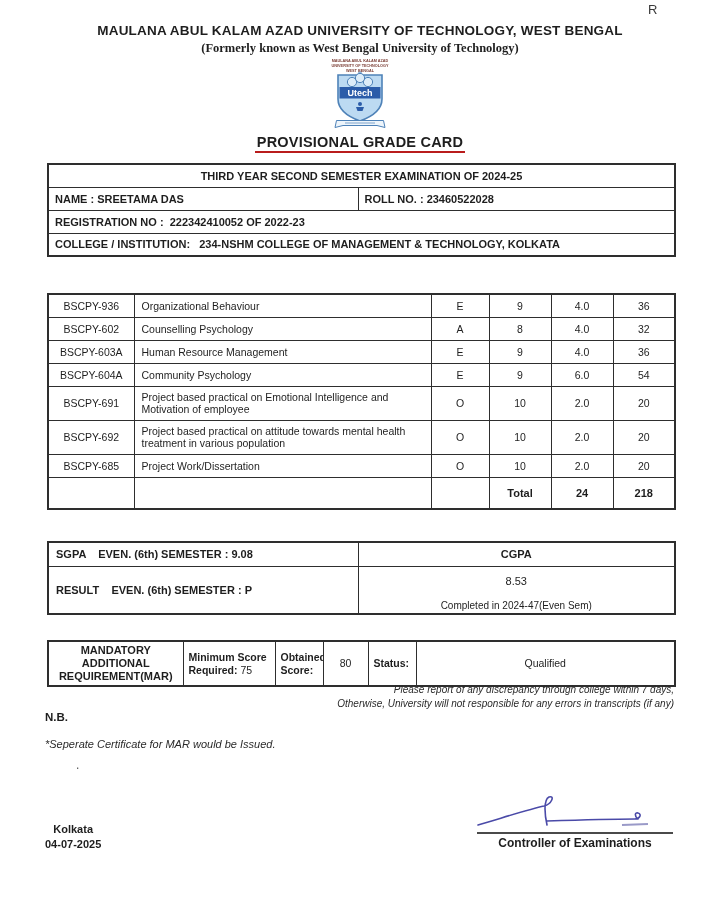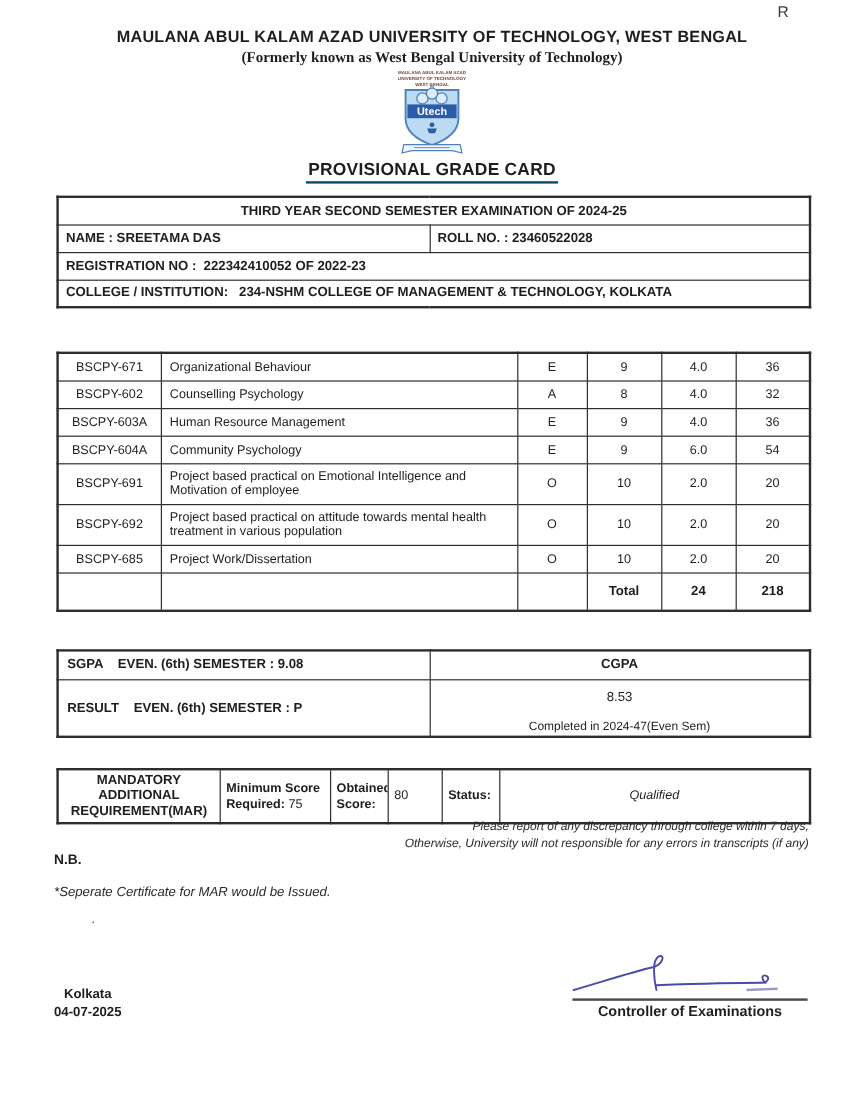--- a/index.html
+++ b/index.html
@@ -8,21 +8,21 @@
     position:relative; width:720px; height:921px; background:#ffffff;
     font-family:"Liberation Sans", sans-serif; color:#1e1e1e; overflow:hidden;
   }
   .corner-r { position:absolute; left:648px; top:2px; font-size:13px; color:#3a3a3a; }
 
   .header { position:absolute; top:0; left:0; width:720px; text-align:center; }
   .uni-name { margin-top:23px; font-size:13.5px; font-weight:bold; letter-spacing:.2px; }
   .uni-sub  { margin-top:3px; font-family:"Liberation Serif", serif; font-size:12.5px; font-weight:bold; }
   .logo-wrap { margin-top:1px; height:73px; }
   .doc-title-wrap { margin-top:3px; }
-  .doc-title { display:inline-block; font-size:14.5px; font-weight:bold; border-bottom:2px solid #0c4a6e; padding:0 2px 1px 2px; letter-spacing:.2px;text-align:center; }
+  .doc-title { display:inline-block; font-size:14.5px; font-weight:bold; border-bottom:2px solid #b91c1c; padding:0 2px 1px 2px; letter-spacing:.2px;text-align:center; }
 
   table { border-collapse:collapse; table-layout:fixed; width:627px; }
   .tbl { position:absolute; left:47px; }
   td { border:1px solid #2e2e2e; overflow:hidden; }
   table.outer { border:2px solid #2e2e2e; }
 
   .info-table { top:163px; }
   .info-table td { height:23px; font-size:11px; font-weight:bold; padding:0 6px; vertical-align:middle; }
   .center { text-align:center; }
   .pre { white-space:pre-wrap; }
@@ -41,22 +41,22 @@
   .sgpa-table tr.r2 td { height:48px; }
   .sgpa-table .bold { font-weight:bold; }
   .cgpa-cell { text-align:center; padding:0; }
   .cgpa-val { margin-top:7px; font-size:11px; }
   .cgpa-note { margin-top:13px; font-size:10px; }
 
   .mar-table { top:640px; font-size:10.5px; }
   .mar-table td { vertical-align:middle; padding:2px 5px; height:40px; line-height:13px; }
   .mar-title { text-align:center; font-weight:bold; font-size:11px; }
   .b { font-weight:bold; }
-  .mar-val { text-align:left;margin-left:24px; }
-  .status-val { text-align:center;font-style:italic; }
+  .mar-val { text-align:center;margin-left:24px; }
+  .status-val { text-align:center; }
 
   .disclaimer { position:absolute; right:46px; top:683px; text-align:right; font-style:italic; font-size:10px; line-height:13.5px; color:#2a2a2a; }
   .nb { position:absolute; left:45px; top:711px; font-size:11.5px; font-weight:bold; }
   .mar-note { position:absolute; left:45px; top:738px; font-size:11px; font-style:italic; color:#2a2a2a; }
   .stray-dot { position:absolute; left:76px; top:758px; font-size:12px; color:#555; }
 
   .place-date { position:absolute; left:45px; top:822px; font-size:11px; font-weight:bold; line-height:15px;text-align:center; }
 
   .sig-svg { position:absolute; left:472px; top:792px; }
   .sig-line { position:absolute; left:477px; top:832px; width:196px; border-top:2px solid #4a4a4a; }
@@ -121,21 +121,21 @@
     <colgroup>
       <col style="width:86px">
         <col style="width:297px">
         <col style="width:58px">
       <col style="width:62px">
         <col style="width:62px">
         <col style="width:62px">
     </colgroup>
     <tbody>
     <tr class="r1">
-      <td>BSCPY-671</td>
+      <td>BSCPY-936</td>
       <td class="left">Organizational Behaviour</td>
       <td>E</td>
       <td>9</td>
       <td>4.0</td>
       <td>36</td>
     </tr>
     <tr class="r1">
       <td>BSCPY-602</td>
       <td class="left">Counselling Psychology</td>
       <td>A</td>

